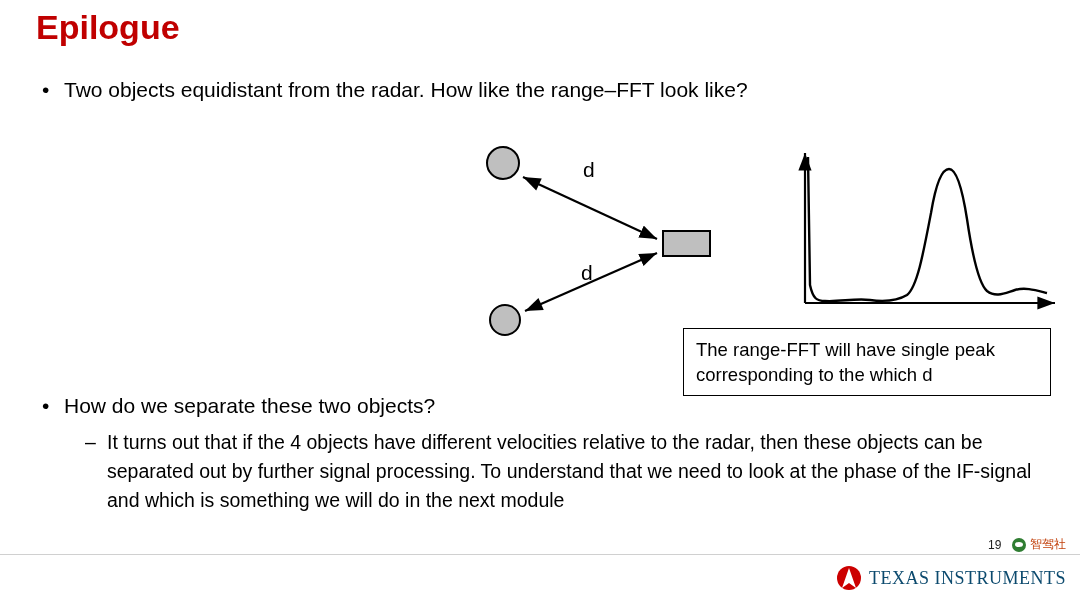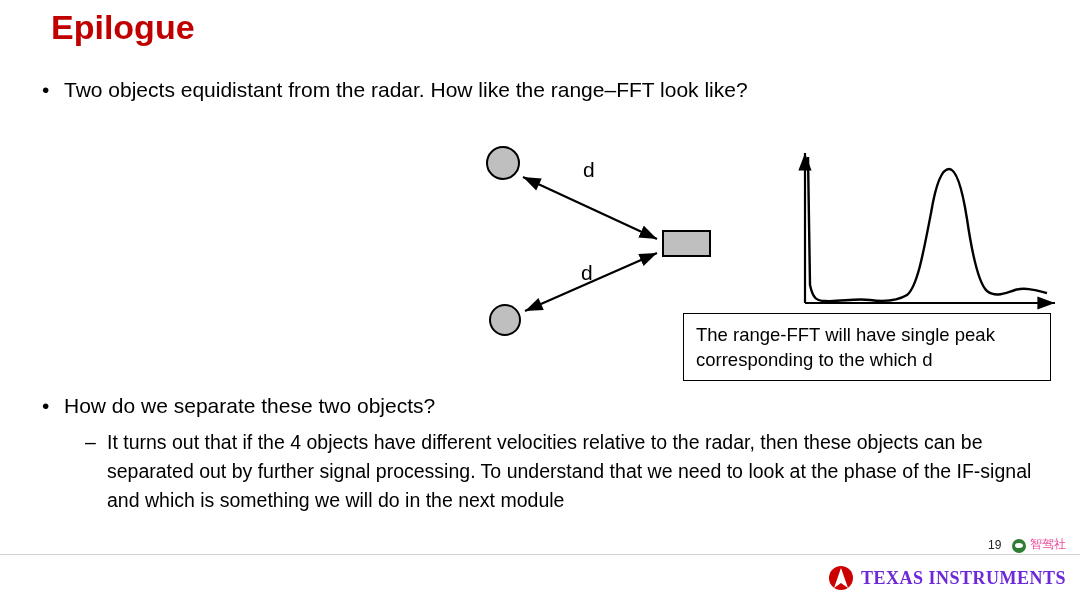--- a/index.html
+++ b/index.html
@@ -22,21 +22,20 @@
     background: #ffffff;
   }
   .title {
     position: absolute;
     left: 36px;
     top: 8px;
     font-size: 34px;
     font-weight: bold;
     color: #c00000;
     letter-spacing: 0px;
-    margin-left: 15px;
   }
   .bullet1 {
     position: absolute;
     font-size: 21px;
     color: #000000;
     white-space: nowrap;
   }
   .bullet1 .dot {
     display: inline-block;
     width: 22px;
@@ -71,21 +70,21 @@
     left: 455px;
     top: 135px;
     width: 600px;
     height: 250px;
   }
   svg { display: block; }
 
   .callout {
     position: absolute;
     left: 683px;
-    top: 313px;
+    top: 328px;
     width: 368px;
     height: 68px;
     border: 1px solid #000000;
     background: #ffffff;
     box-sizing: border-box;
     padding: 8px 10px 8px 12px;
     font-size: 18.5px;
     line-height: 25px;
     color: #000000;
   }
@@ -121,35 +120,35 @@
     align-items: center;
     gap: 7px;
   }
   .ti-mark {
     width: 26px;
     height: 26px;
     position: relative;
   }
   .ti-text {
     font-size: 18px;
-    font-weight: bold;
-    color: #6d28d9;
+    font-weight: normal;
+    color: #0c4a6e;
     letter-spacing: 0.5px;
     font-family: "Liberation Serif", serif;
     text-align: right;
   }
   .wechat-badge {
     position: absolute;
     right: 14px;
     top: 536px;
     display: flex;
-    align-items: flex-end;
+    align-items: center;
     gap: 4px;
     font-size: 12px;
-    color: #ec4899;
+    color: #c2410c;
   }
   .wechat-icon {
     width: 14px;
     height: 14px;
     border-radius: 50%;
     background: #2f7d32;
     position: relative;
   }
   .wechat-icon::after {
     content: "";

